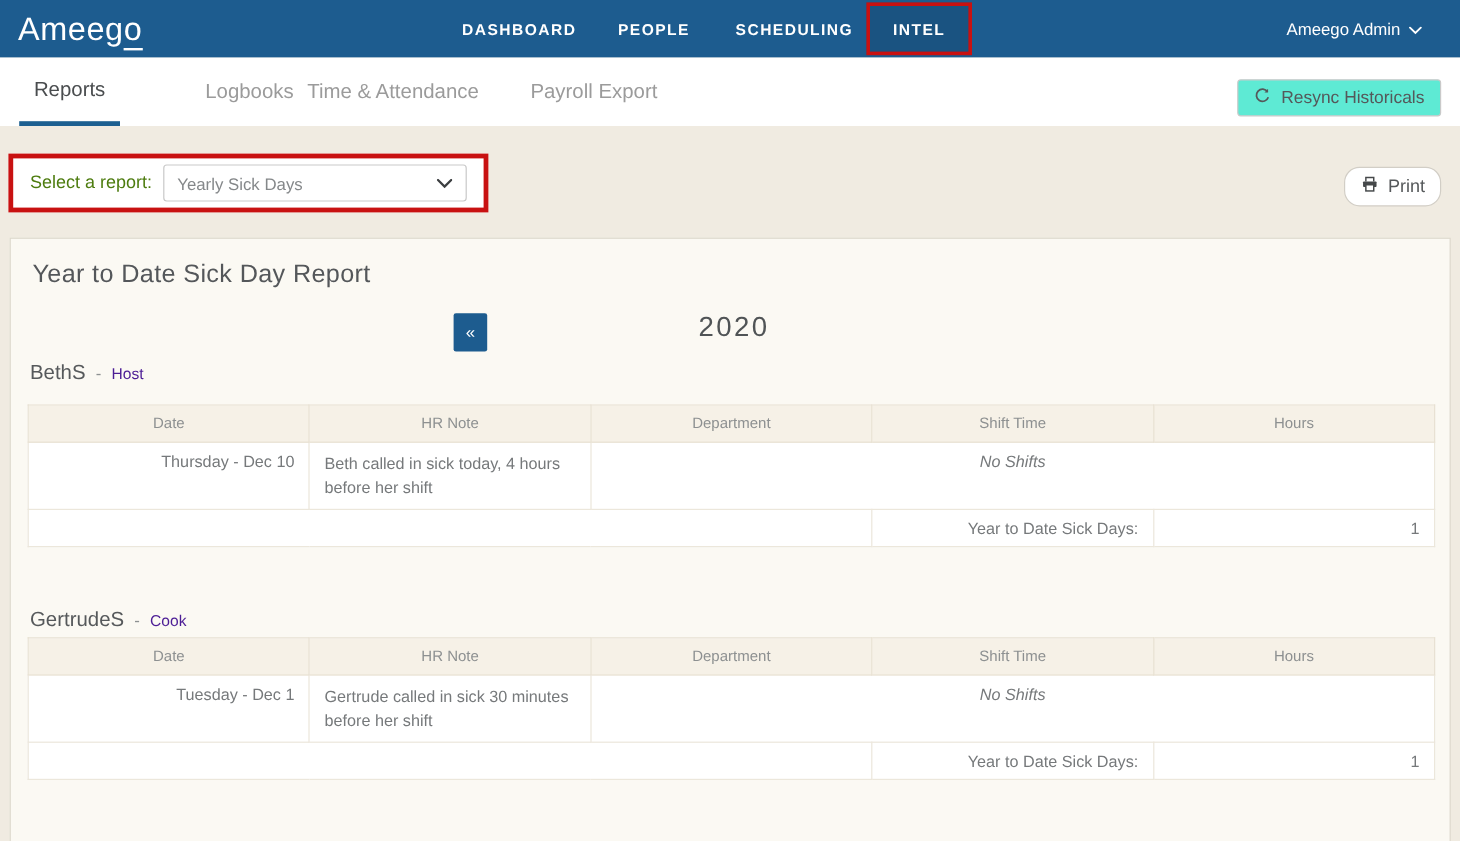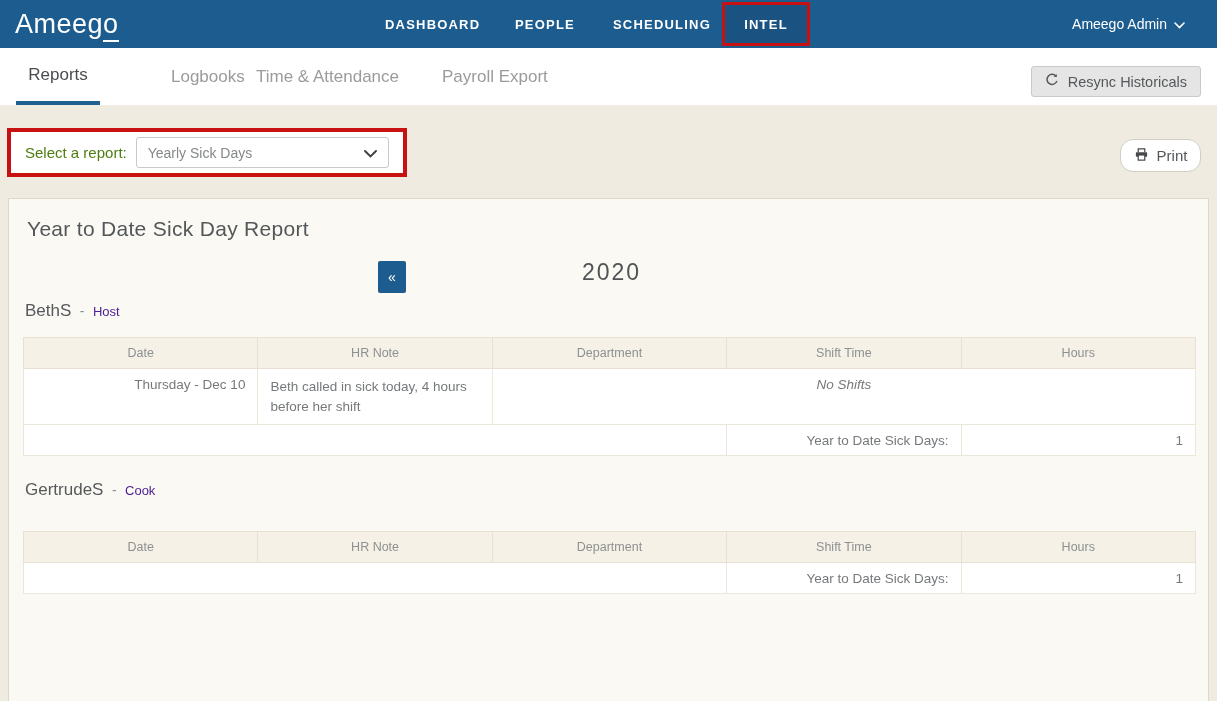--- a/index.html
+++ b/index.html
@@ -54,21 +54,21 @@
     border-bottom:4px solid #1d6091;
     justify-content:center;
   }
   .tab-reports { left:16px; width:84px; }
   .tab-logbooks { left:134px;margin-left:37px; }
   .tab-time { left:256px; }
   .tab-payroll { left:442px; }
   .resync-btn {
     position:absolute; right:16px; top:18px; height:31px;
     display:flex; align-items:center; gap:9px; padding:0 13px;
-    background:#e5e5e5; border:1px solid #c9c9c9; border-radius:3px;
+    background:#5eead4; border:1px solid #c9c9c9; border-radius:3px;
     font-size:14.5px; color:#55585a; cursor:pointer;
     font-family:"Liberation Sans", sans-serif;
   }
 
   
   .select-annotation {
     position:absolute; left:7px; top:128px; width:400px; height:49px;
     border:4px solid #c81111; background:#fff;
     display:flex; align-items:center;
   }
@@ -101,21 +101,21 @@
     position:absolute; left:369px; top:62px; width:28px; height:32px;
     background:#1d5c8f; color:#fff; border:none; border-radius:2px;
     font-size:14px; cursor:pointer; font-family:"Liberation Sans", sans-serif;
   }
   .year-label {
     position:absolute; left:573px; top:60px;
     font-size:23px; color:#505456; letter-spacing:2px;
   }
   .section-heading { position:absolute; left:16px; }
   .sec-0 .section-heading, .heading-0 { top:102px; }
-  .heading-1 { top:281px; }
+  .heading-1 { top:308px; }
   .emp-name { font-size:17px; color:#56595b; }
   .emp-sep  { font-size:14px; color:#8d9192; margin:0 4px; }
   .emp-role { font-size:13px; color:#4c1d95; }
 
   .section-table { position:absolute; left:14px; width:1173px; }
   .table-0 { top:138px; }
   .table-1 { top:332px; }
   table { width:100%; border-collapse:collapse; table-layout:fixed; background:#fff; }
   col { width:20%; }
   th {
@@ -261,20 +261,25 @@
       <thead>
         <tr>
           <th>Date</th>
           <th>HR Note</th>
           <th>Department</th>
           <th>Shift Time</th>
           <th>Hours</th>
         </tr>
       </thead>
       <tbody>
+        <tr>
+          <td class="cell-date">Tuesday - Dec 1</td>
+          <td class="cell-note">Gertrude called in sick 30 minutes before her shift</td>
+          <td class="cell-noshifts" colspan="3">No Shifts</td>
+        </tr>
         <tr class="footer-row">
           <td colspan="3"></td>
           <td class="cell-ytd-label">Year to Date Sick Days:</td>
           <td class="cell-ytd-value">1</td>
         </tr>
       </tbody>
     </table>
   </div>
 </main>
 

